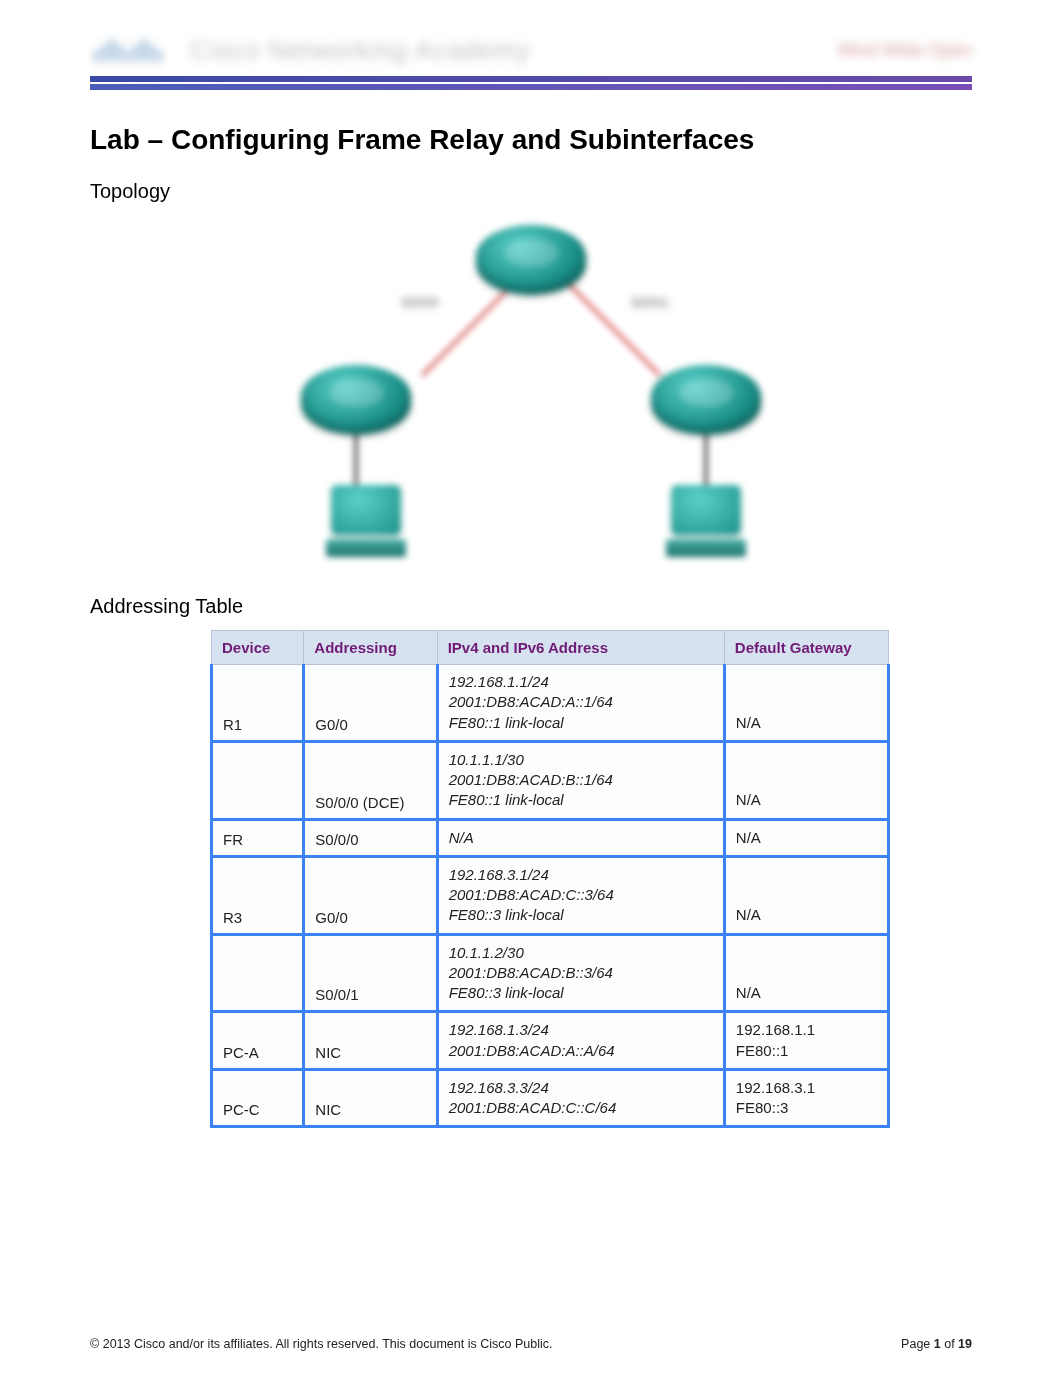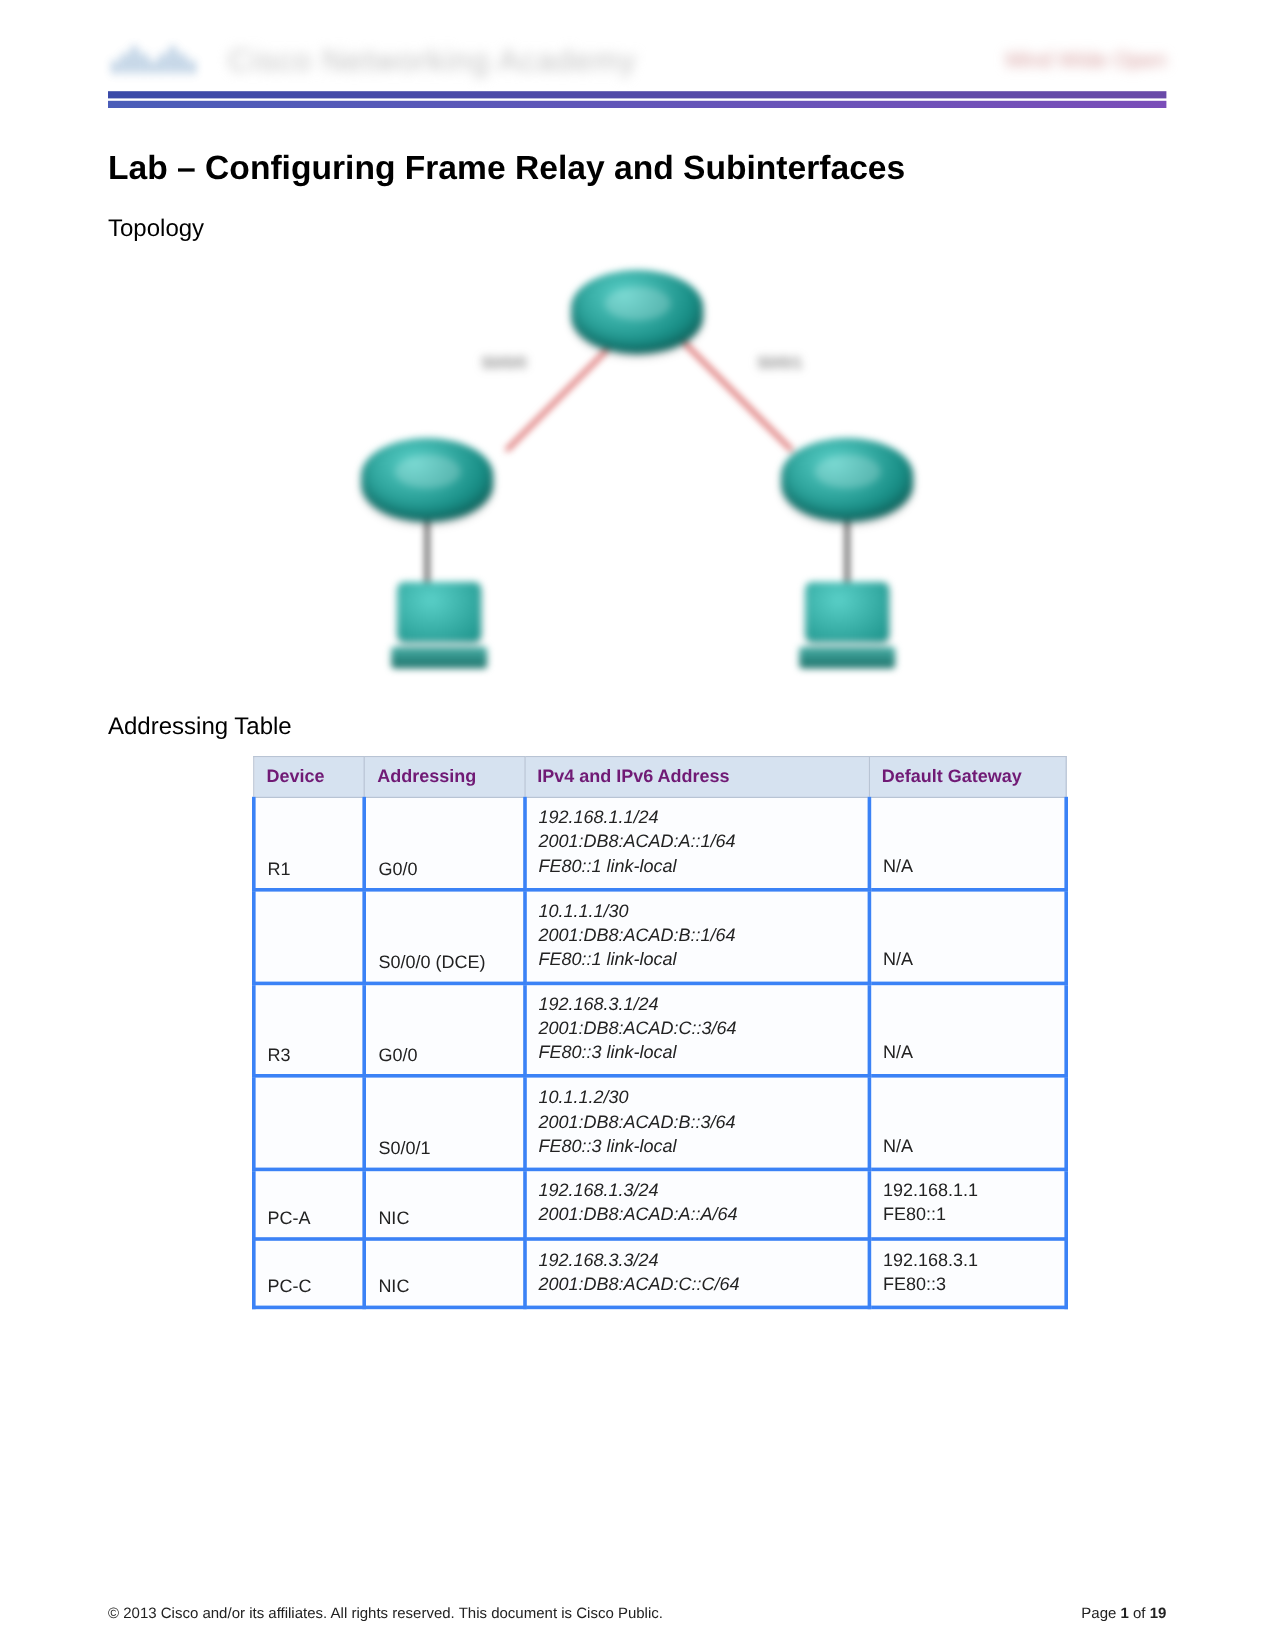--- a/index.html
+++ b/index.html
@@ -256,20 +256,30 @@
           <td class="addrcol">
             <span class="addr-line">10.1.1.1/30</span>
             <span class="addr-line">2001:DB8:ACAD:B::1/64</span>
             <span class="addr-line">FE80::1 link-local</span>
           </td>
           <td class="gw">
             <span class="addr-line">N/A</span>
           </td>
         </tr>
         <tr class="group-start">
+          <td class="device">FR</td>
+          <td class="interface">S0/0/0</td>
+          <td class="addrcol">
+            <span class="addr-line">N/A</span>
+          </td>
+          <td class="gw">
+            <span class="addr-line">N/A</span>
+          </td>
+        </tr>
+        <tr class="group-start">
           <td class="device">R3</td>
           <td class="interface">G0/0</td>
           <td class="addrcol">
             <span class="addr-line">192.168.3.1/24</span>
             <span class="addr-line">2001:DB8:ACAD:C::3/64</span>
             <span class="addr-line">FE80::3 link-local</span>
           </td>
           <td class="gw">
             <span class="addr-line">N/A</span>
           </td>

